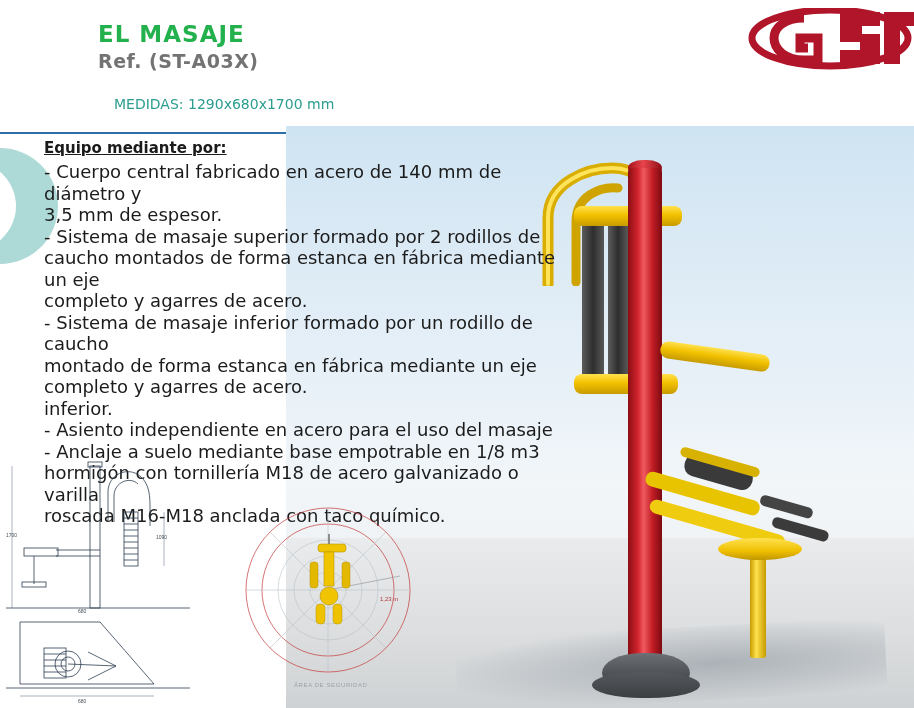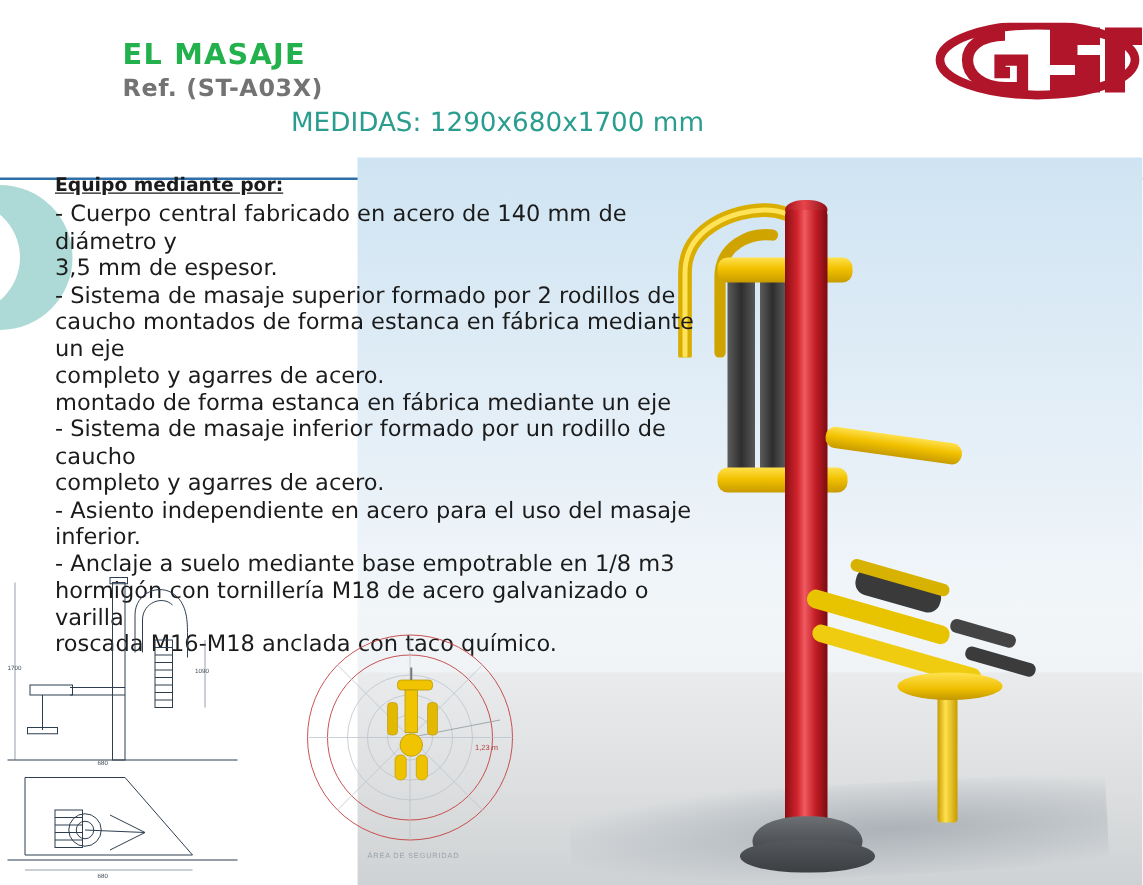--- a/index.html
+++ b/index.html
@@ -21,21 +21,21 @@
     width: 914px;
     height: 708px;
     background: #ffffff;
     overflow: hidden;
   }
 
   
   #header {
     position: absolute;
     left: 0;
-    top: 18px;
+    top: 8px;
     width: 914px;
     height: 118px;
     background: #ffffff;
   }
   #title-block {
     position: absolute;
     left: 98px;
     top: 12px;
     width: 600px;
   }
@@ -51,26 +51,25 @@
   .title-ref {
     font-size: 19px;
     font-weight: bold;
     color: #737373;
     letter-spacing: 0.5px;
     line-height: 26px;
     margin: 0;
     font-family: "DejaVu Sans", sans-serif;
   }
   .title-med {
-    font-size: 21px;
+    font-size: 14px;
     color: #2a9d8f;
     line-height: 28px;
-    margin: 0;
+    margin: 16px;
     font-family: "DejaVu Sans", sans-serif;
-    text-align: center;
   }
 
   
   #logo {
     position: absolute;
     right: 0px;
     top: 0px;
     width: 170px;
     height: 78px;
     overflow: hidden;
@@ -334,25 +333,25 @@
     <div class="base-foot"></div>
   </div>
 
   <div id="desc">
     <p class="desc-title">Equipo mediante por:</p>
     <p class="desc-line">- Cuerpo central fabricado en acero de 140 mm de diámetro y</p>
     <p class="desc-line">3,5 mm de espesor.</p>
     <p class="desc-line">- Sistema de masaje superior formado por 2 rodillos de</p>
     <p class="desc-line">caucho montados de forma estanca en fábrica mediante un eje</p>
     <p class="desc-line">completo y agarres de acero.</p>
+    <p class="desc-line">- Sistema de masaje inferior formado por un rodillo de caucho</p>
     <p class="desc-line">montado de forma estanca en fábrica mediante un eje</p>
-    <p class="desc-line">- Sistema de masaje inferior formado por un rodillo de caucho</p>
     <p class="desc-line">completo y agarres de acero.</p>
+    <p class="desc-line">inferior.</p>
     <p class="desc-line">- Asiento independiente en acero para el uso del masaje</p>
-    <p class="desc-line">inferior.</p>
     <p class="desc-line">- Anclaje a suelo mediante base empotrable en 1/8 m3</p>
     <p class="desc-line">hormigón con tornillería M18 de acero galvanizado o varilla</p>
     <p class="desc-line">roscada M16-M18 anclada con taco químico.</p>
   </div>
 
   <div id="drawings">
 
     <div id="drawing-left">
       <svg width="190" height="250" viewBox="0 0 190 250">
         <g stroke="#2d3e50" fill="none" stroke-width="0.8">

